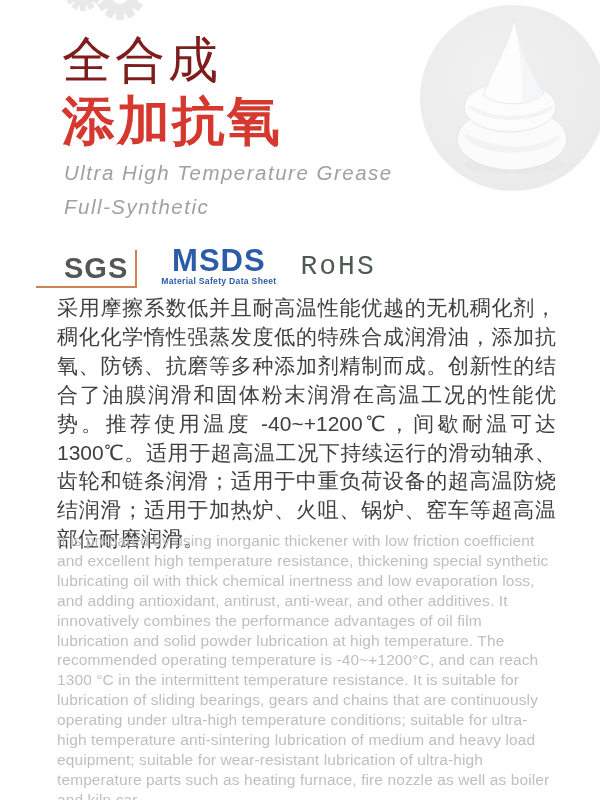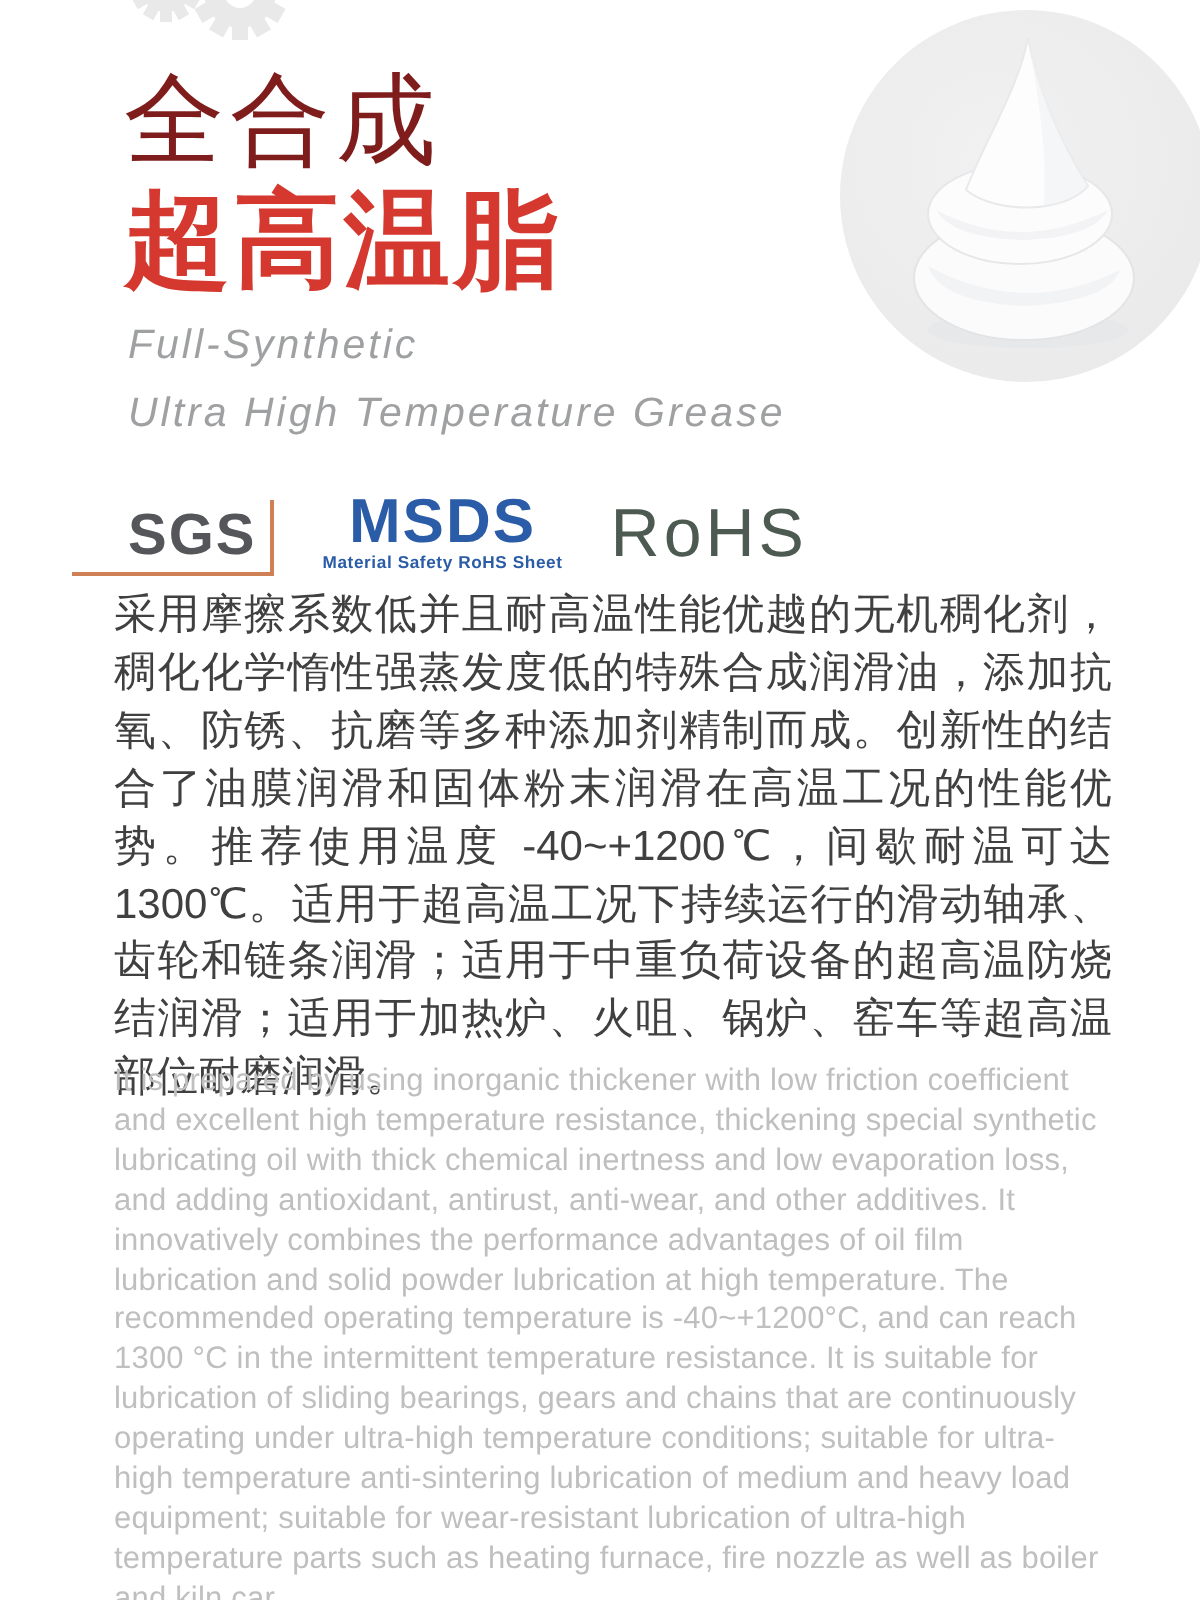--- a/index.html
+++ b/index.html
@@ -54,22 +54,22 @@
   .msds { display:flex; flex-direction:column; align-items:center; padding-bottom:2px; }
   .msds-label {
     font-size:31px; font-weight:800; color:#2b5ca8;
     letter-spacing:1px; line-height:28px;text-align:center;
   }
   .msds-tagline {
     font-size:8.6px; font-weight:700; color:#2b5ca8;
     letter-spacing:0.3px; white-space:nowrap; margin-top:1px;
   }
   .rohs {
-    font-family:Liberation Sans, sans-serif;
-    font-size:34px; color:#4c5a51; letter-spacing:2px;
+    font-family:Liberation Mono, monospace;
+    font-size:28px; color:#4c5a51; letter-spacing:2px;
     line-height:34px; padding-bottom:4px;
   }
 
   
   .desc-cn {
     position:absolute; left:57px; top:294px; width:499px;
     font-size:21px; line-height:28.9px; color:#404040;
     text-align:justify; text-justify:inter-ideograph;
     font-weight:400;
   }
@@ -130,35 +130,35 @@
     <path d="M18 118 q48 26 96 2 q-6 16 -48 18 q-42 -2 -48 -20Z" fill="#f0f1f3" opacity="0.8"></path>
     <ellipse cx="64" cy="92" rx="46" ry="25" fill="#fcfcfd" stroke="#e6e7e9" stroke-width="1"></ellipse>
     <path d="M22 90 q42 22 86 0 q-8 14 -43 15 q-35 -1 -43 -15Z" fill="#eff0f2" opacity="0.7"></path>
     <path d="M68 4 C 63 30, 46 56, 37 80 C 52 92, 86 92, 98 78 C 83 54, 73 30, 68 4 Z" fill="#fdfdfe" stroke="#e8e9eb" stroke-width="1"></path>
     <path d="M68 4 C 74 30, 84 56, 98 78 C 92 84, 84 87, 76 88 C 78 58, 72 28, 68 4 Z" fill="#f0f1f3" opacity="0.6"></path>
   </svg>
 </div>
 
 <div class="title-block">
   <div class="title-cn">全合成</div>
-  <div class="title-cn-red">超高温脂</div>
+  <div class="title-cn-red">添加抗氧</div>
 </div>
 
 <div class="subtitle">
+  <div>Ultra High Temperature Grease</div>
   <div>Full-Synthetic</div>
-  <div>Ultra High Temperature Grease</div>
 </div>
 
 <div class="certs">
   <div class="sgs">
     <span class="sgs-label">SGS</span>
     <span class="sgs-line-h"></span>
     <span class="sgs-line-v"></span>
   </div>
   <div class="msds">
     <span class="msds-label">MSDS</span>
-    <span class="msds-tagline">Material Safety RoHS Sheet</span>
+    <span class="msds-tagline">Material Safety Data Sheet</span>
   </div>
   <div class="rohs">RoHS</div>
 </div>
 
 <p class="desc-cn">采用摩擦系数低并且耐高温性能优越的无机稠化剂，稠化化学惰性强蒸发度低的特殊合成润滑油，添加抗氧、防锈、抗磨等多种添加剂精制而成。创新性的结合了油膜润滑和固体粉末润滑在高温工况的性能优势。推荐使用温度 -40~+1200℃，间歇耐温可达 1300℃。适用于超高温工况下持续运行的滑动轴承、齿轮和链条润滑；适用于中重负荷设备的超高温防烧结润滑；适用于加热炉、火咀、锅炉、窑车等超高温部位耐磨润滑。</p>
 <p class="desc-en">It is prepared by using inorganic thickener with low friction coefficient and excellent high temperature resistance, thickening special synthetic lubricating oil with thick chemical inertness and low evaporation loss, and adding antioxidant, antirust, anti-wear, and other additives. It innovatively combines the performance advantages of oil film lubrication and solid powder lubrication at high temperature. The recommended operating temperature is -40~+1200°C, and can reach 1300 °C in the intermittent temperature resistance. It is suitable for lubrication of sliding bearings, gears and chains that are continuously operating under ultra-high temperature conditions; suitable for ultra-high temperature anti-sintering lubrication of medium and heavy load equipment; suitable for wear-resistant lubrication of ultra-high temperature parts such as heating furnace, fire nozzle as well as boiler and kiln car.</p>
 
 </body></html>

